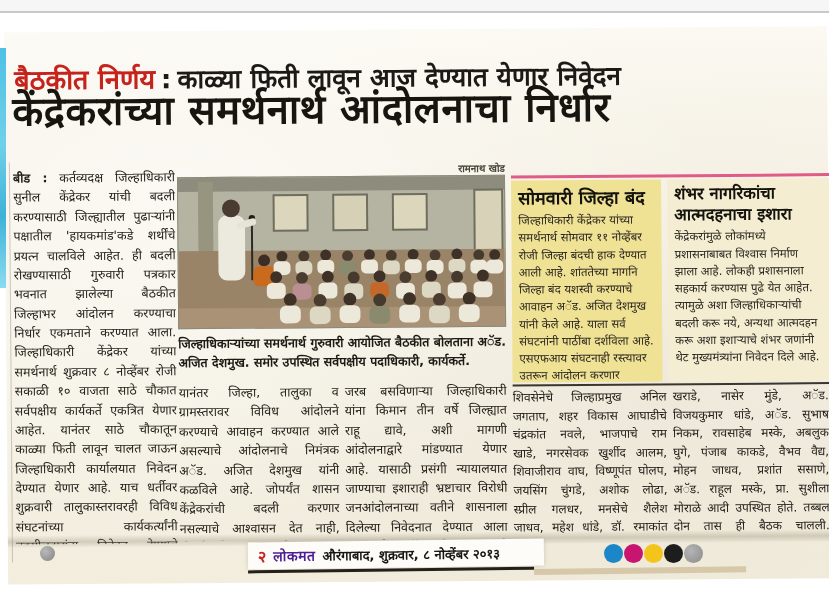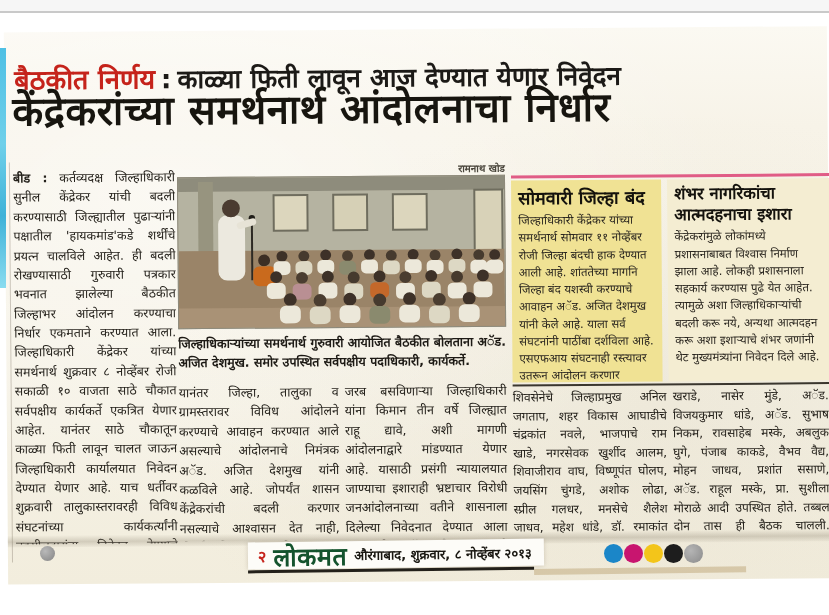--- a/index.html
+++ b/index.html
@@ -75,21 +75,21 @@
     position:absolute;left:0;top:503px;width:823px;height:12px;
     background:linear-gradient(180deg,rgba(255,255,255,0),rgba(125,115,95,.28) 55%,rgba(125,115,95,.05));
   }
   .footer-strip{
     position:absolute;left:240px;top:511px;width:296px;height:27px;
     background:#fdfcf8;display:flex;align-items:center;gap:7px;
     padding-left:10px;box-sizing:border-box;transform:rotate(-0.3deg);
     box-shadow:0 0 4px rgba(140,130,110,.35);
   }
   .pageno{color:#c5231b;font-weight:700;font-size:16px;}
-  .masthead{color:#14532d;font-weight:700;font-size:25px;letter-spacing:.5px;}
+  .masthead{color:#4c1d95;font-weight:700;font-size:14px;letter-spacing:.5px;}
   .dateline{color:#191711;font-weight:700;font-size:13px;white-space:nowrap;}
   .footer-underline{position:absolute;left:240px;top:539px;width:286px;height:3px;background:#23201a;transform:rotate(-0.3deg);}
   .footer-underline2{position:absolute;left:526px;top:540px;width:212px;height:6px;background:rgba(190,165,120,.5);transform:rotate(-0.3deg);}
   .dot{position:absolute;border-radius:50%;}
   .dot-left{left:40px;top:546px;width:15px;height:15px;background:radial-gradient(circle at 35% 35%,#b9b9b9,#838383);}
   .dots-right{position:absolute;left:604px;top:544px;width:110px;height:20px;}
   .dots-right .dot{position:absolute;top:0;width:19px;height:19px;}
   .d-blue{left:0;}
   .d-magenta{left:20px;}
   .d-yellow{left:40px;}

